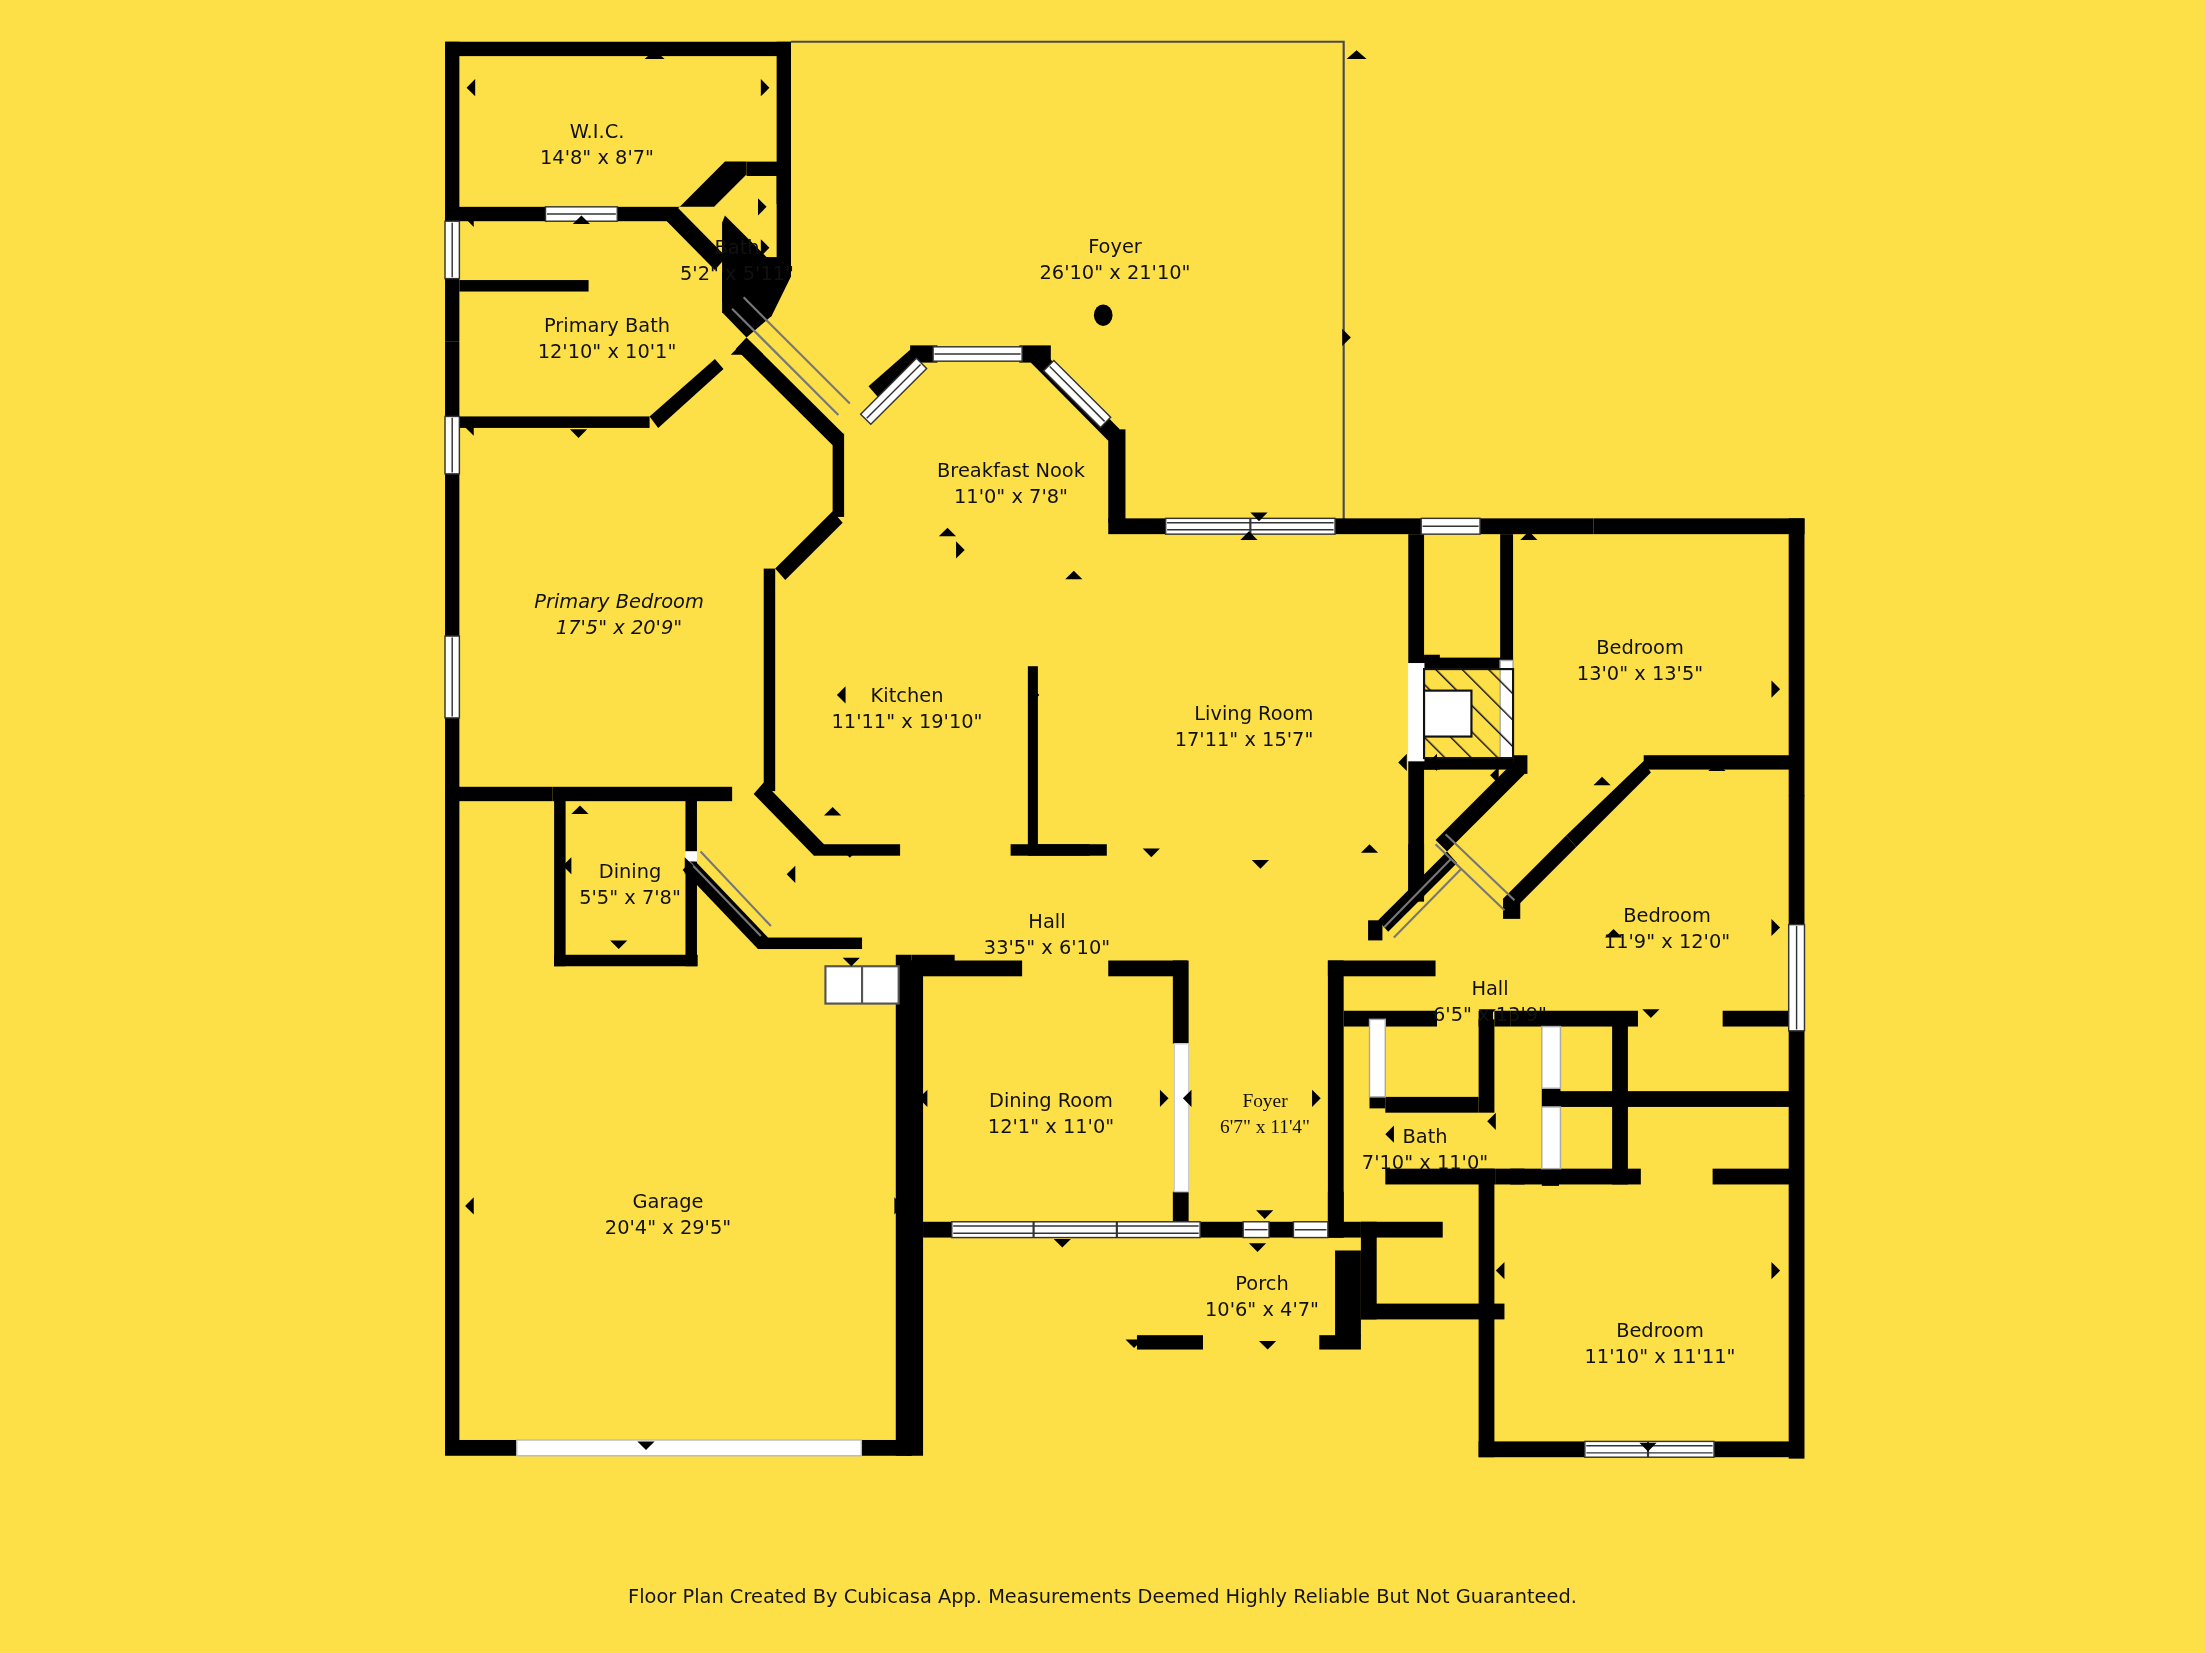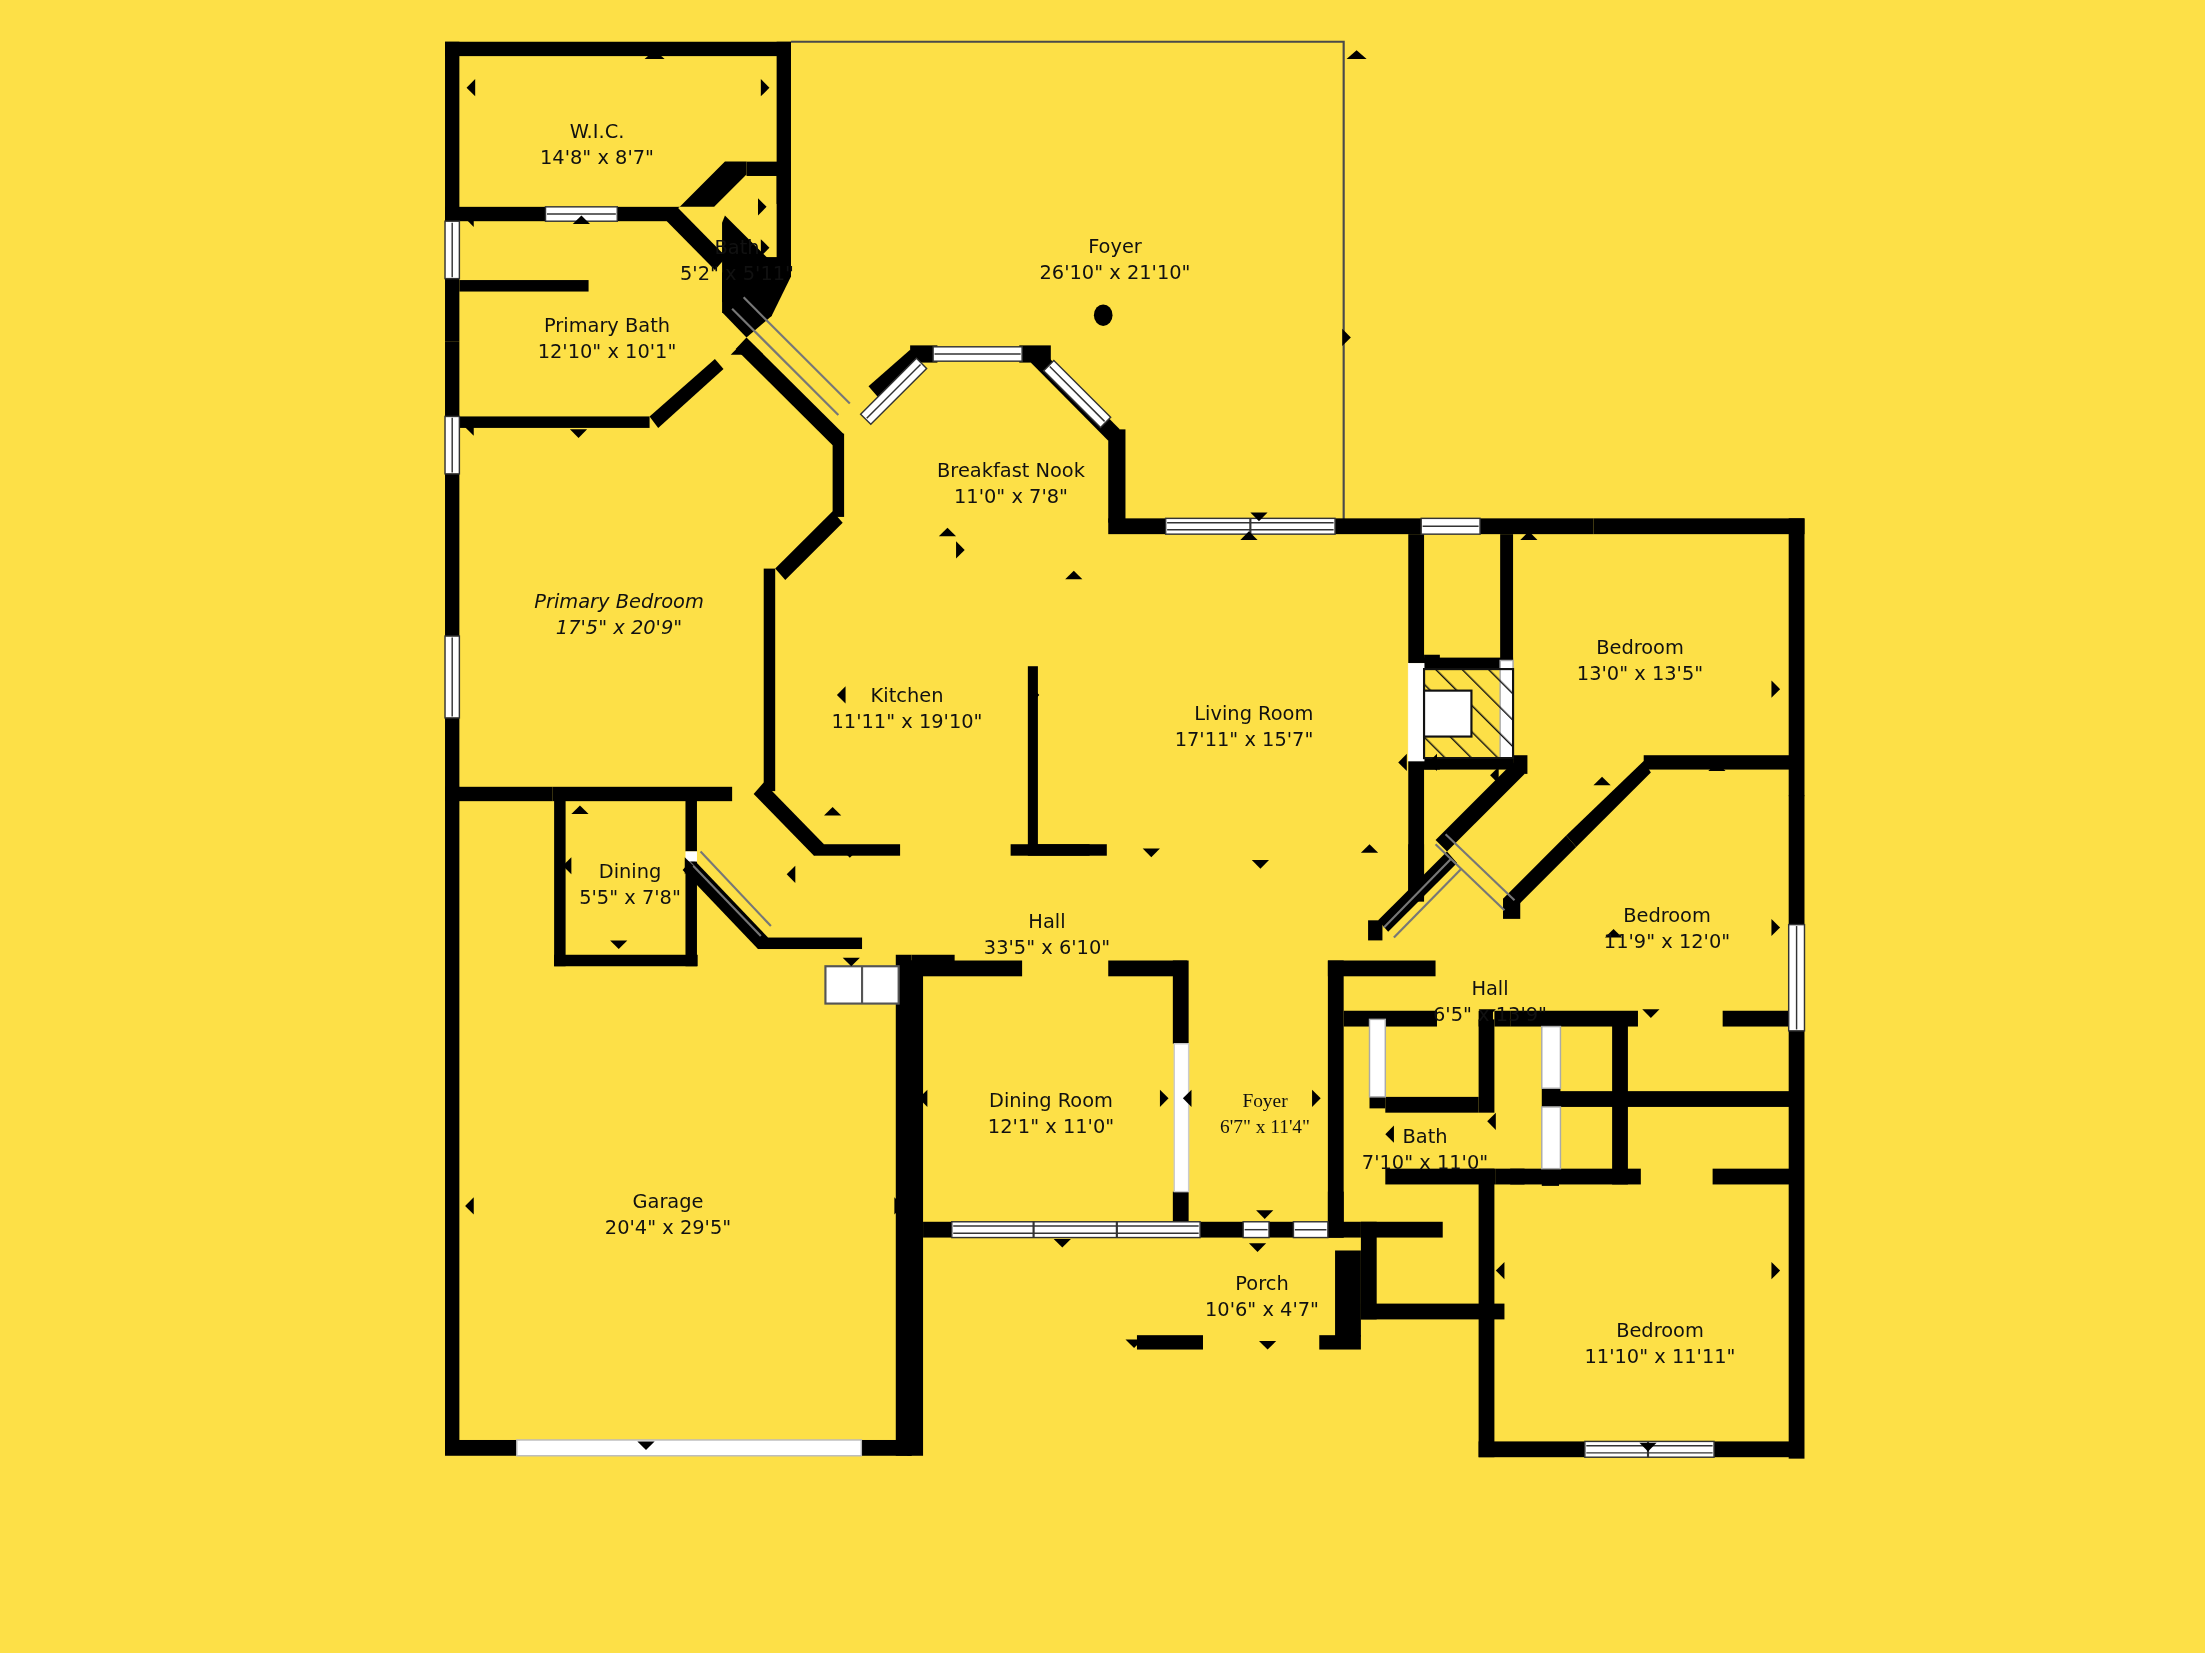--- a/index.html
+++ b/index.html
@@ -416,15 +416,16 @@
   </div>
   <div class="room-label" style="left:1262px;top:1271px;">
     <span class="rl-name">Porch</span>
     <span class="rl-dim">10'6" x 4'7"</span>
   </div>
   <div class="room-label" style="left:1660px;top:1318px;">
     <span class="rl-name">Bedroom</span>
     <span class="rl-dim">11'10" x 11'11"</span>
   </div>
 
+  <div id="footer-note">Floor Plan Created By Cubicasa App. Measurements Deemed Highly Reliable But Not Guaranteed.</div>
 
 </div>
 
 
 </body></html>

